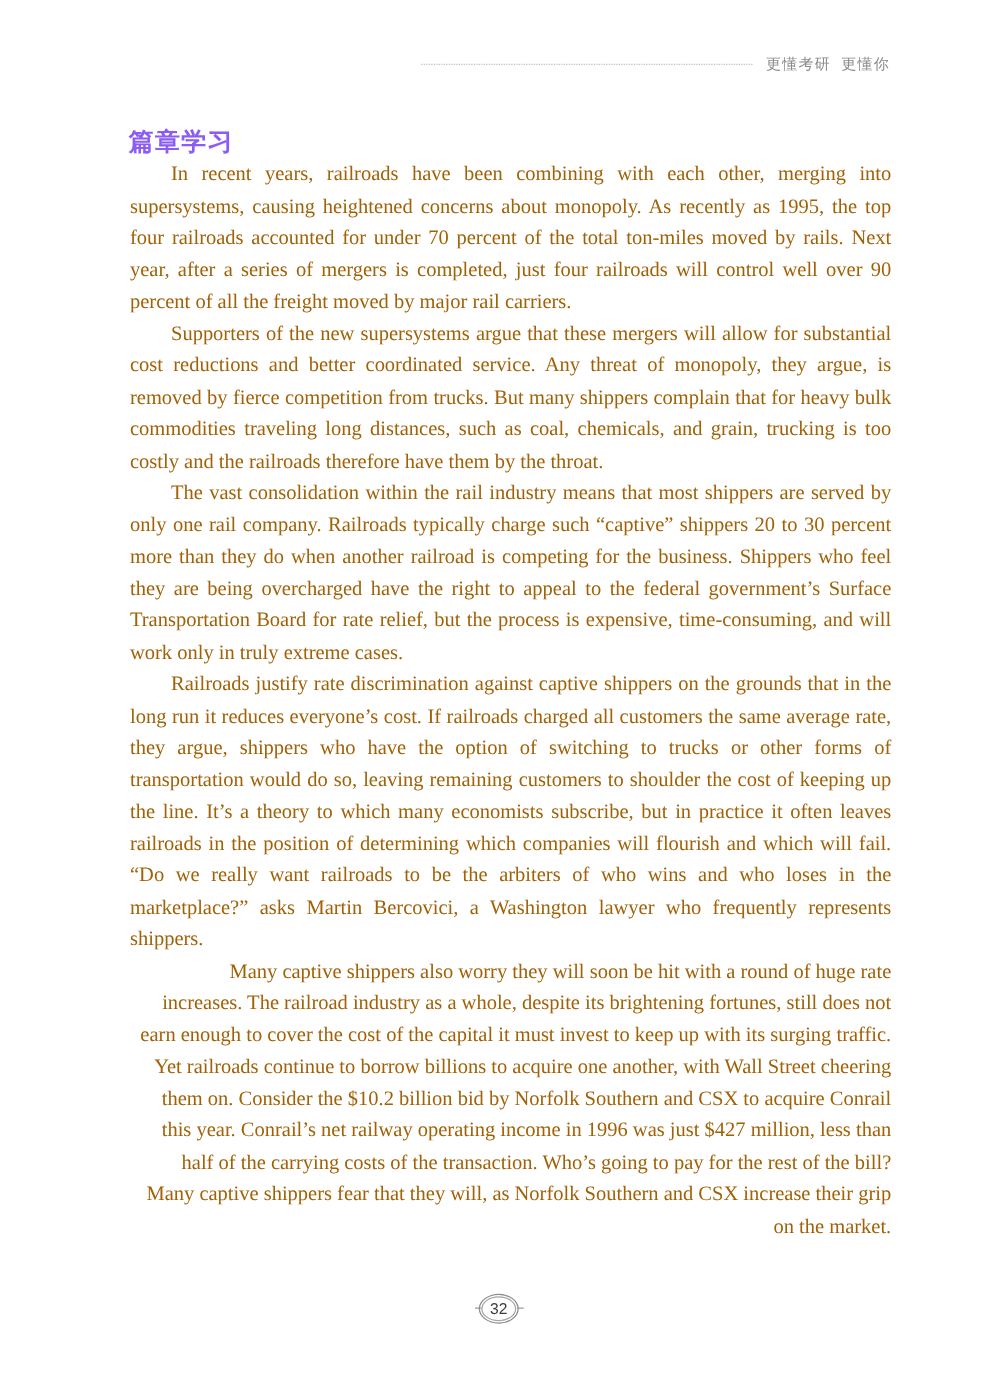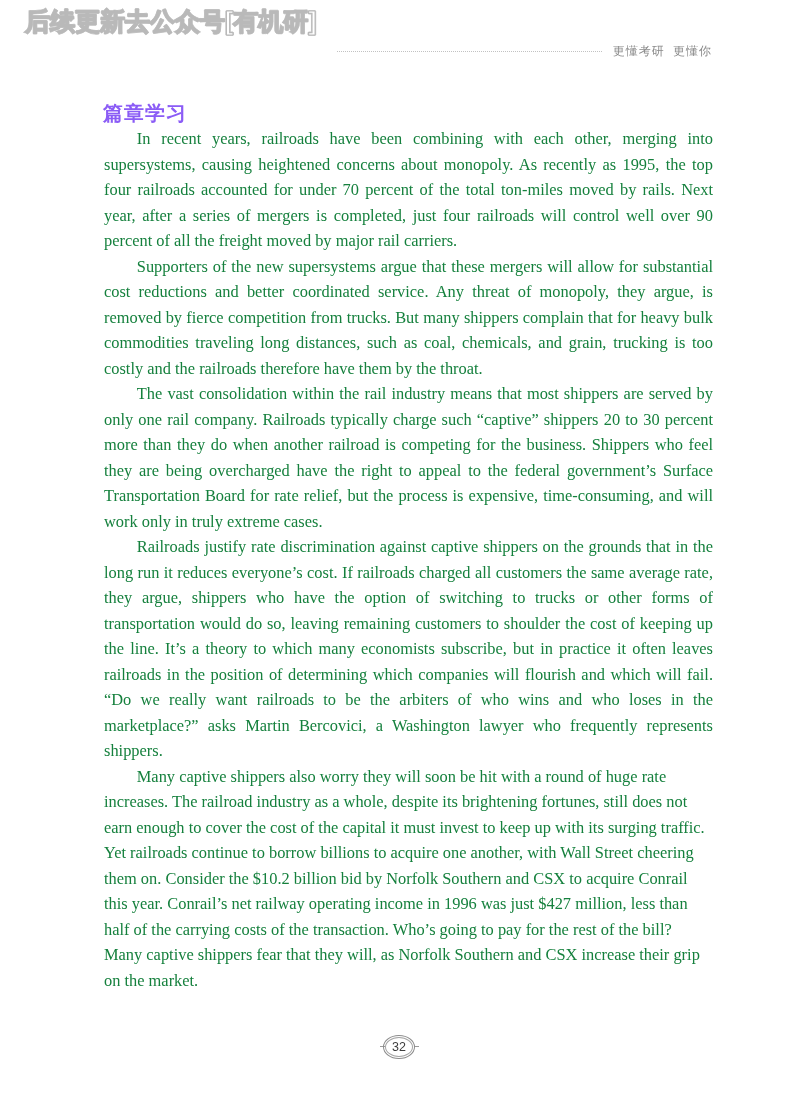--- a/index.html
+++ b/index.html
@@ -101,25 +101,25 @@
     width: 609px;
   }
 
   .article p {
     margin: 0 0 0 0;
     text-indent: 2em;
     text-align: justify;
     text-justify: inter-word;
     font-size: 16.4px;
     line-height: 25.5px;
-    color: #15803d;
+    color: #a16207;
     hyphens: none;
   }
   .article p:last-child {
-    text-align: left;
+    text-align: right;
   }
 
   
   .page-number {
     position: absolute;
     left: 50%;
     top: 1035px;
     transform: translateX(-50%);
     width: 34px;
     height: 26px;
@@ -165,21 +165,20 @@
   }
 </style>
 </head>
 <body>
 
 <div class="page">
 
   <div class="page-header">
 
     <div class="watermark">
-      <span class="wm-line wm-line1">后续更新去公众号[有机研]</span>
     </div>
 
     <div class="header-rule"></div>
 
     <div class="header-brand">更懂考研  更懂你</div>
   </div>
 
   <h1 class="section-title">篇章学习</h1>
 
   <div class="article">

